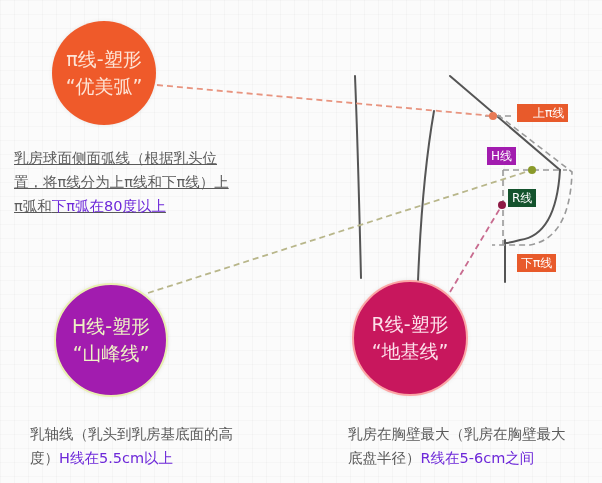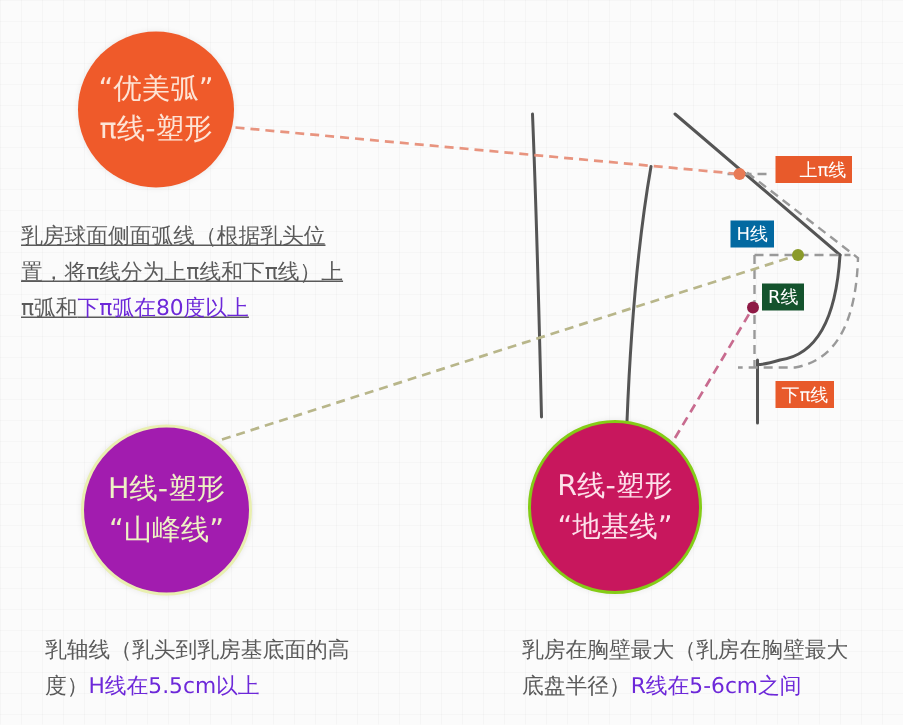--- a/index.html
+++ b/index.html
@@ -15,27 +15,27 @@
   svg.lines { position:absolute; left:0; top:0; width:602px; height:483px; }
   .circle {
     position:absolute; border-radius:50%;
     display:flex; flex-direction:column; align-items:center; justify-content:center;
     color:#fff; text-align:center; font-size:19px; line-height:27px;
     box-shadow: 0 0 4px rgba(0,0,0,0.08);
   }
   .circle span { display:block; white-space:nowrap; }
   .c-pi { left:52px; top:21px; width:104px; height:104px; background:#ef5a2a; color:#fde4d6; }
   .c-h  { left:54px; top:283px; width:114px; height:114px; background:#a21caf; color:#eef3c4; border:2px solid #e9efb0; box-sizing:border-box; }
-  .c-r  { left:352px; top:280px; width:116px; height:116px; background:#c8175d; color:#fde0ea; border:2px solid #84cc16; box-sizing:border-box; }
+  .c-r  { left:352px; top:280px; width:116px; height:116px; background:#c8175d; color:#fde0ea; border:2px solid #fca5a5; box-sizing:border-box; }
   .tag {
     position:absolute; color:#fff; font-size:12px; line-height:18px; padding:0 4px; height:18px;
     white-space:nowrap;
   }
   .tag-upper { left:517px; top:104px; background:#e85a2b;padding-left:16px; }
-  .tag-h     { left:487px; top:147px; background:#0369a1; }
+  .tag-h     { left:487px; top:147px; background:#a21caf; }
   .tag-r     { left:508px; top:189px; background:#14532d; }
   .tag-lower { left:517px; top:254px; background:#e85a2b;text-align:right; }
   .desc {
     position:absolute; font-size:14.5px; line-height:24px; color:#5a5a5a; white-space:nowrap;
   }
   .desc .hl { color:#6d28d9; }
   .d-pi { left:14px; top:146px;text-decoration:underline; }
   .d-h  { left:14px; top:422px;margin-left:16px; }
   .d-r  { left:348px; top:422px; }
 </style>
@@ -63,22 +63,22 @@
   <circle cx="493" cy="116" r="4" fill="#e87a55"></circle>
 
   <line x1="148" y1="293" x2="532" y2="170" stroke="#b8b68a" stroke-width="1.8" stroke-dasharray="6,4"></line>
   <circle cx="532" cy="170" r="4" fill="#8a9a2a"></circle>
 
   <line x1="450" y1="292" x2="502" y2="205" stroke="#c86b8f" stroke-width="1.8" stroke-dasharray="6,4"></line>
   <circle cx="502" cy="205" r="4" fill="#8e1a45"></circle>
 </svg>
 
 <div class="circle c-pi">
+  <span>π线-塑形</span>
   <span>“优美弧”</span>
-  <span>π线-塑形</span>
 </div>
 
 <div class="circle c-h">
   <span>H线-塑形</span>
   <span>“山峰线”</span>
 </div>
 
 <div class="circle c-r">
   <span>R线-塑形</span>
   <span>“地基线”</span>

